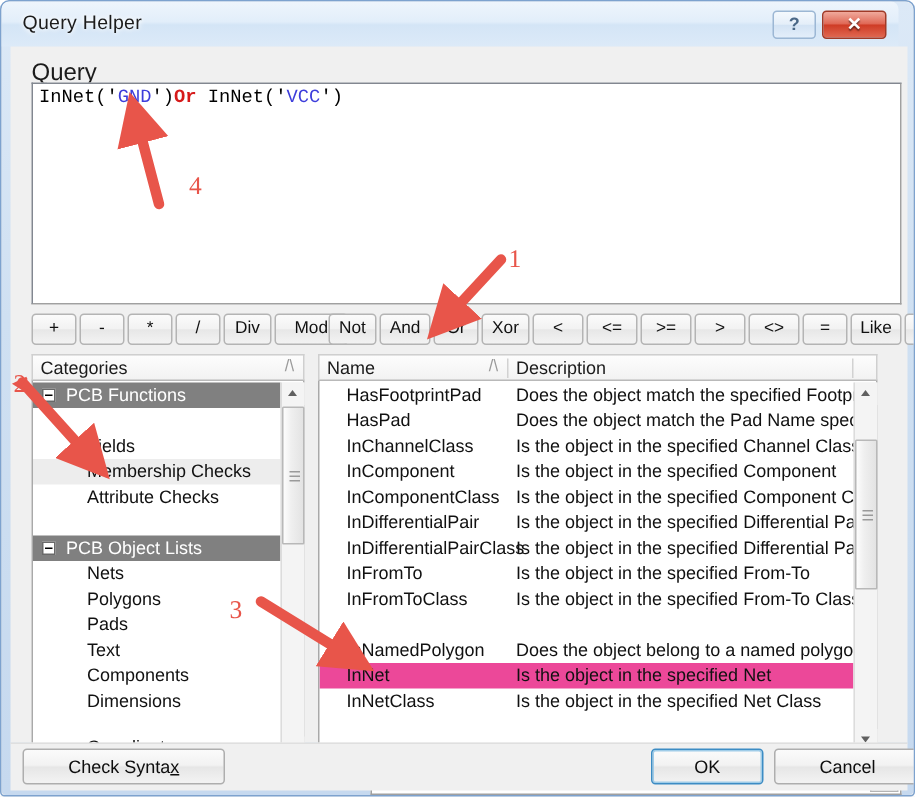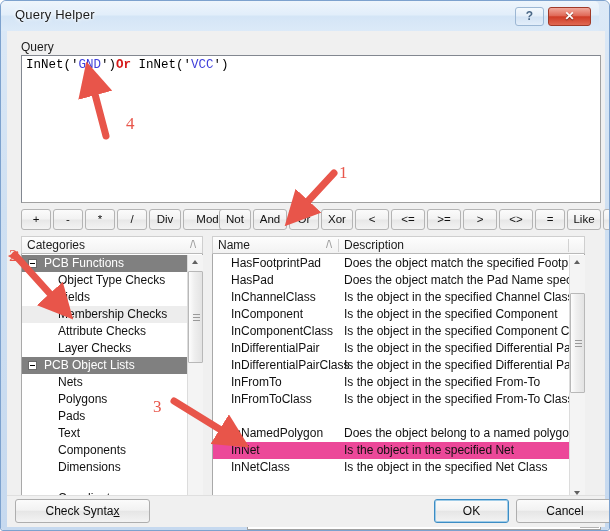--- a/index.html
+++ b/index.html
@@ -57,21 +57,21 @@
   .client{
     position:absolute;left:6px;top:30px;width:598px;height:464px;
     background:#f0f0f0;
   }
   .bottombar{
     position:absolute;left:6px;top:494px;width:598px;height:31px;
     background:#f0f0f0;
     border-top:1px solid #dfdfdf;
   }
   
-  .lbl-query{position:absolute;left:14px;top:9px;font-size:12px;color:#1b1b1b;}
+  .lbl-query{position:absolute;left:14px;top:9px;font-size:16px;color:#1b1b1b;}
   .query-box{
     position:absolute;left:14px;top:24px;width:580px;height:148px;
     box-sizing:border-box;
     background:#ffffff;
     border:1px solid #a0a0a0;
     border-top-color:#828790;border-left-color:#828790;
     overflow:hidden;
   }
   .query-text{
     position:absolute;left:4px;top:2px;
@@ -236,34 +236,28 @@
 
     <div class="cat-hdr">
       <span class="t">Categories</span>
       <span class="sortmark">/\</span>
     </div>
     <div class="cat-body" id="cat-body">
         <div class="cat-row cat-group" style="top: 1px;">
           <span class="expander"></span>
           <span class="lab" style="left: 22px;">PCB Functions</span>
         </div>
-        <div class="cat-row" style="top: 18px;">
-          <span class="lab" style="left: 36px;">Object Type Checks</span>
-        </div>
         <div class="cat-row" style="top: 35px;">
           <span class="lab" style="left: 36px;">Fields</span>
         </div>
         <div class="cat-row cat-sel" style="top: 52px;">
           <span class="lab" style="left: 36px;">Membership Checks</span>
         </div>
         <div class="cat-row" style="top: 69px;">
           <span class="lab" style="left: 36px;">Attribute Checks</span>
-        </div>
-        <div class="cat-row" style="top: 86px;">
-          <span class="lab" style="left: 36px;">Layer Checks</span>
         </div>
         <div class="cat-row cat-group" style="top: 103px;">
           <span class="expander"></span>
           <span class="lab" style="left: 22px;">PCB Object Lists</span>
         </div>
         <div class="cat-row" style="top: 137px;">
           <span class="lab" style="left: 36px;">Polygons</span>
         </div>
         <div class="cat-row" style="top: 120px;">
           <span class="lab" style="left: 36px;">Nets</span>

